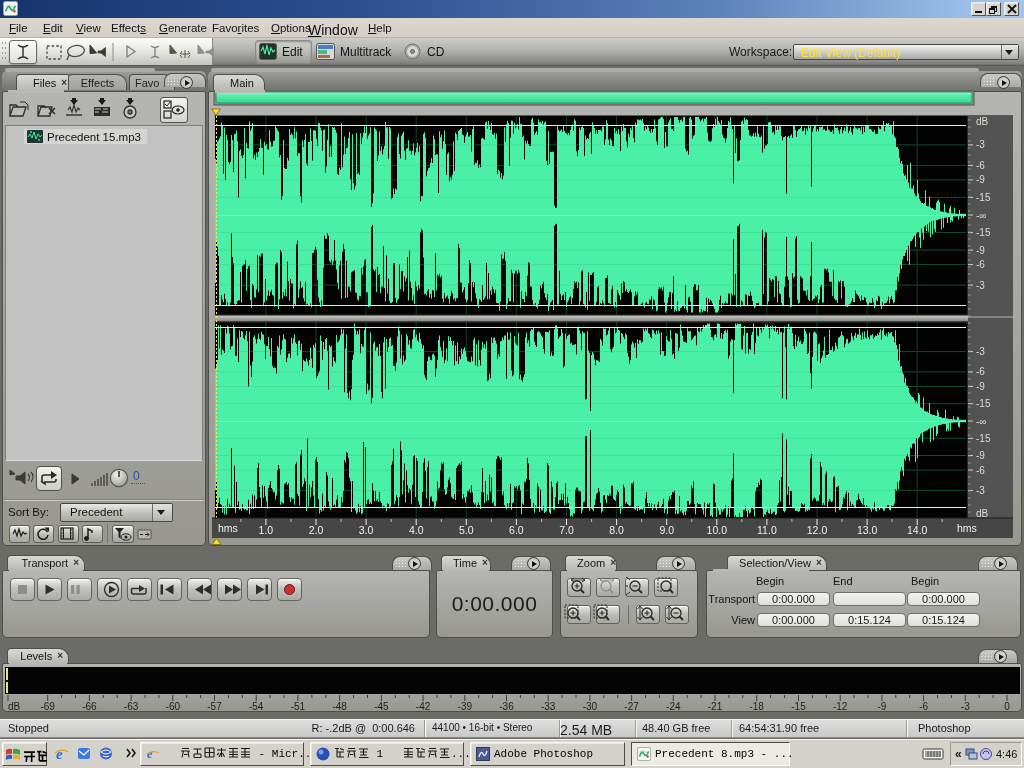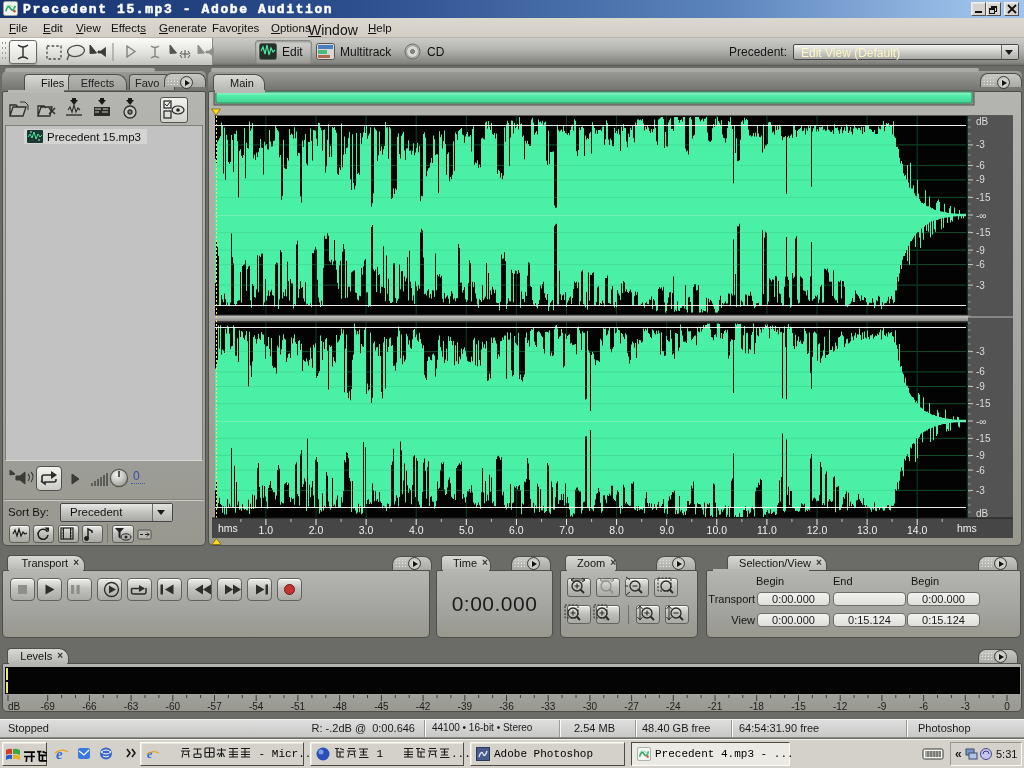--- a/index.html
+++ b/index.html
@@ -30,21 +30,20 @@
 .txt{position:absolute;white-space:nowrap}
 </style></head><body>
 <div id="s">
 <div class="ab" style="left:0;top:0;width:1024px;height:18px;background:linear-gradient(90deg,#16336e,#2c4f8e 35%,#5b83bb 70%,#a0c4ec 97%)"></div>
 <svg style="position:absolute;left:3px;top:1px" width="15" height="15" viewBox="0 0 16 16">
 <rect x="0.5" y="0.5" width="15" height="15" rx="2" fill="#f4f6f2" stroke="#9aa39c"></rect>
 <path d="M3 11 Q5 3 8 8 Q11 13 13 5" stroke="#2fa868" stroke-width="1.8" fill="none"></path>
 <path d="M3 6 Q8 2 13 9" stroke="#7fd6a8" stroke-width="1" fill="none"></path>
 <circle cx="12.2" cy="11" r="1.3" fill="#d23c2a"></circle>
     </svg>
-<div class="txt" style="left:23px;top:2px;font:bold 13px 'Liberation Mono', monospace;letter-spacing:1.6px;color:#fff;-webkit-text-stroke:0.5px #fff">Precedent 15.mp3 - Adobe Audition</div>
 <div class="ab" style="left:971px;top:2px;width:15px;height:14px;background:#d6d3ce;border:1px solid;border-color:#efeeea #55524d #55524d #efeeea;box-shadow:inset 1px 1px 0 #e6e4e0"></div>
 <div class="ab" style="left:986px;top:2px;width:15px;height:14px;background:#d6d3ce;border:1px solid;border-color:#efeeea #55524d #55524d #efeeea;box-shadow:inset 1px 1px 0 #e6e4e0"></div>
 <div class="ab" style="left:1004px;top:2px;width:15px;height:14px;background:#d6d3ce;border:1px solid;border-color:#efeeea #55524d #55524d #efeeea;box-shadow:inset 1px 1px 0 #e6e4e0"></div>
 <div class="ab" style="left:975px;top:11px;width:7px;height:2px;background:#111"></div>
 <div class="ab" style="left:991px;top:6px;width:6px;height:6px;border:1px solid #111;border-top-width:2px"></div>
 <div class="ab" style="left:989px;top:8px;width:6px;height:6px;border:1px solid #111;border-top-width:2px;background:#d6d3ce"></div>
 <svg class="ab" style="left:1007px;top:4px" width="10" height="10" viewBox="0 0 10 10">
       <path d="M1 1L9 9M9 1L1 9" stroke="#111" stroke-width="1.8"></path>
     </svg>
 <div class="ab" style="left:0;top:18px;width:1024px;height:20px;background:linear-gradient(#dcd8d0,#d2cec6);border-bottom:1px solid #b8b4ac"></div>
@@ -100,27 +99,27 @@
       <rect x="2" y="7" width="9" height="4" fill="#4ab87a"></rect>
 <rect x="2" y="12" width="12" height="3" fill="#b0684a"></rect>
     </svg>
 <div class="txt" style="left:340px;top:45px;font-size:12px;color:#111">Multitrack</div>
 <svg class="ab" style="left:404px;top:43px" width="17" height="17" viewBox="0 0 17 17">
 <circle cx="8.5" cy="8.5" r="7.5" fill="#b8b8b4" stroke="#6a6a66"></circle>
 <circle cx="8.5" cy="8.5" r="6" fill="#d8d8d6" stroke="#9a9a96"></circle>
 <circle cx="8.5" cy="8.5" r="2" fill="#8a8a88" stroke="#6a6a66"></circle>
     </svg>
 <div class="txt" style="left:427px;top:45px;font-size:12px;color:#111">CD</div>
-<div class="txt" style="left:729px;top:45px;font-size:12px;color:#151515">Precedent:</div>
+<div class="txt" style="left:729px;top:45px;font-size:12px;color:#151515">Workspace:</div>
 <div class="ab" style="left:793px;top:44px;width:226px;height:16px;border:1px solid #46464a;border-radius:2px;background:linear-gradient(#f4f4f2,#d0d0cc 45%,#a8a8a4)"></div>
-<div class="txt" style="left:801px;top:46px;font-size:12px;color:#fef9c3">Edit View (Default)</div>
+<div class="txt" style="left:801px;top:46px;font-size:12px;color:#fde047">Edit View (Default)</div>
 <div class="ab" style="left:1001px;top:45px;width:17px;height:14px;border-left:1px solid #6a6a66;background:linear-gradient(#e8e8e6,#b0b0ac)"></div>
 <div class="ab" style="left:1005px;top:50px;border-top:5px solid #1a1a1a;border-left:4px solid transparent;border-right:4px solid transparent"></div>
 <div class="ab" style="left:2px;top:71px;width:204px;height:21px;border-radius:5px 5px 0 0;background:linear-gradient(#9c9c98,#8a8a86 40%,#70706c)"></div>
-<div class="tab" style="left:24px;top:74px;width:60px">&nbsp;<span class="g"></span>Files<span class="x">×</span></div>
+<div class="tab" style="left:16px;top:74px;width:60px">&nbsp;<span class="g"></span>Files<span class="x">×</span></div>
 <div class="tab itab" style="left:68px;top:74px;width:59px;justify-content:center">Effects</div>
 <div class="tab itab" style="left:129px;top:74px;width:46px">Favo</div>
 <div class="bump" style="left:164px;top:73px;width:42px"></div>
 <div class="dots" style="left:167px;top:77px"></div>
 <div class="arr" style="left:180px;top:76px"></div>
 <div class="pb" style="left:2px;top:91px;width:204px;height:455px"></div>
 <svg class="ab" style="left:6px;top:98px" width="150" height="26" viewBox="0 0 150 26">
 <g stroke="#2e2e2a" fill="none" stroke-width="1.3">
 <path d="M4 18 L7 9 H20 L17 18 Z M4 18 V7 H10 L12 9" fill="#babab6"></path>
 <path d="M14 4 h5 l3 3 v5" stroke-width="1"></path>
@@ -683,21 +682,21 @@
     </svg>
 <div class="ab" style="left:0;top:719px;width:1024px;height:19px;background:linear-gradient(#dedede,#c8c8c6);border-top:1px solid #f2f2f0;border-bottom:1px solid #8a8a86"></div>
 <div class="ab" style="left:424px;top:720px;width:2px;height:17px;border-left:1px solid #9a9a96;border-right:1px solid #fafaf8"></div>
 <div class="ab" style="left:559px;top:720px;width:2px;height:17px;border-left:1px solid #9a9a96;border-right:1px solid #fafaf8"></div>
 <div class="ab" style="left:635px;top:720px;width:2px;height:17px;border-left:1px solid #9a9a96;border-right:1px solid #fafaf8"></div>
 <div class="ab" style="left:731px;top:720px;width:2px;height:17px;border-left:1px solid #9a9a96;border-right:1px solid #fafaf8"></div>
 <div class="ab" style="left:906px;top:720px;width:2px;height:17px;border-left:1px solid #9a9a96;border-right:1px solid #fafaf8"></div>
 <div class="txt" style="left:8px;top:722px;font-size:11px;color:#1a1a1a">Stopped</div>
 <div class="txt" style="left:215px;top:722px;width:200px;text-align:right;font-size:11px;color:#1a1a1a">R: -.2dB @&nbsp; 0:00.646</div>
 <div class="txt" style="left:432px;top:722px;font-size:10px;color:#1a1a1a">44100 • 16-bit • Stereo</div>
-<div class="txt" style="left:574px;top:722px;font-size:11px;color:#1a1a1a">2.54 MB</div>
+<div class="txt" style="left:560px;top:722px;font-size:14px;color:#1a1a1a">2.54 MB</div>
 <div class="txt" style="left:642px;top:722px;font-size:11px;color:#1a1a1a">48.40 GB free</div>
 <div class="txt" style="left:739px;top:722px;font-size:11px;color:#1a1a1a">64:54:31.90 free</div>
 <div class="txt" style="left:918px;top:722px;font-size:11px;color:#1a1a1a">Photoshop</div>
 <div class="ab" style="left:0;top:739px;width:1024px;height:29px;background:#d4d1ca;border-top:1px solid #f6f4f0"></div>
 <div class="ab" style="left:2px;top:742px;width:45px;height:24px;background:#d4d1ca;border:1px solid;border-color:#fcfbf8 #4e4a44 #4e4a44 #fcfbf8;box-shadow:inset 1px 1px 0 #e8e6e0"></div>
 <svg class="ab" style="left:6px;top:746px" width="15" height="15" viewBox="0 0 15 15">
 <path d="M0 4 Q3 2 6 3 L6 8 Q3 7 0 9 Z" fill="#d43c28"></path>
 <path d="M7 3 Q10 2 14 4 L14 9 Q10 7 7 8 Z" fill="#3aa83a"></path>
 <path d="M0 10 Q3 8 6 9 L6 13 Q3 12 0 14 Z" fill="#2a5ac8"></path>
 <path d="M7 9 Q10 8 14 10 L14 14 Q10 12 7 13 Z" fill="#e8b020"></path>
@@ -760,37 +759,37 @@
 <path d="M3 10 Q5 3 7 7 Q9 11 11 4" stroke="#dce4f4" stroke-width="1.4" fill="none"></path>
     </svg>
 <div class="txt" style="left:494px;top:748px;font-family:'Liberation Mono', monospace;font-size:11px;color:#000">Adobe Photoshop</div>
 <div class="ab" style="left:631px;top:742px;width:159px;height:24px;background:#eceae4;border:1px solid;border-color:#4e4a44 #fcfbf8 #fcfbf8 #4e4a44"></div>
 <svg style="position:absolute;left:637px;top:747px" width="14" height="14" viewBox="0 0 16 16">
 <rect x="0.5" y="0.5" width="15" height="15" rx="2" fill="#f4f6f2" stroke="#9aa39c"></rect>
 <path d="M3 11 Q5 3 8 8 Q11 13 13 5" stroke="#2fa868" stroke-width="1.8" fill="none"></path>
 <path d="M3 6 Q8 2 13 9" stroke="#7fd6a8" stroke-width="1" fill="none"></path>
 <circle cx="12.2" cy="11" r="1.3" fill="#d23c2a"></circle>
     </svg>
-<div class="txt" style="left:655px;top:748px;font-family:'Liberation Mono', monospace;font-size:11px;color:#000">Precedent 4.mp3 - ...</div>
+<div class="txt" style="left:655px;top:748px;font-family:'Liberation Mono', monospace;font-size:11px;color:#000">Precedent 8.mp3 - ...</div>
 <svg class="ab" style="left:922px;top:746px" width="22" height="16" viewBox="0 0 22 16">
 <rect x="1" y="3" width="20" height="10" rx="1.5" fill="#f4f4f2" stroke="#3a3a36"></rect>
 <g stroke="#3a3a36" stroke-width="0.8">
         <path d="M3 6 h16 M3 8 h16 M3 10 h16"></path>
         <path d="M6 5 v6 M9 5 v6 M12 5 v6 M15 5 v6 M18 5 v6"></path>
       </g>
     </svg>
 <div class="ab" style="left:950px;top:742px;width:72px;height:24px;border:1px solid;border-color:#9a968e #fcfbf8 #fcfbf8 #9a968e"></div>
 <div class="txt" style="left:955px;top:747px;font-size:12px;font-weight:bold;color:#1a1a1a">«</div>
 <svg class="ab" style="left:965px;top:747px" width="28" height="14" viewBox="0 0 28 14">
 <rect x="1" y="2" width="8" height="6" fill="#7a96c8" stroke="#3a4a6a"></rect>
 <rect x="4" y="6" width="8" height="6" fill="#b0c4e4" stroke="#3a4a6a"></rect>
 <circle cx="21" cy="7" r="5.5" fill="#c8c4f0" stroke="#4a4a8a"></circle>
 <path d="M18 7 a3 3 0 0 1 6 0" stroke="#3a3a7a" fill="none"></path>
     </svg>
-<div class="txt" style="left:996px;top:748px;font-size:11px;color:#111">5:31</div>
+<div class="txt" style="left:996px;top:748px;font-size:11px;color:#111">4:46</div>
 <div class="ab" style="left:5px;top:68px;width:150px;height:4px;border-radius:3px;background:#aaaaa6"></div>
 <div class="ab" style="left:211px;top:68px;width:768px;height:4px;border-radius:3px;background:#aaaaa6"></div>
 <div class="ab" style="left:8px;top:90px;width:56px;height:3px;background:#bababe;background:#b8b8b4"></div>
 <div class="ab" style="left:215px;top:90px;width:50px;height:3px;background:#b8b8b4"></div>
 <div class="ab" style="left:9px;top:569px;width:74px;height:3px;background:#b6b6b2"></div>
 <div class="ab" style="left:443px;top:569px;width:46px;height:3px;background:#b6b6b2"></div>
 <div class="ab" style="left:567px;top:569px;width:48px;height:3px;background:#b6b6b2"></div>
 <div class="ab" style="left:713px;top:569px;width:96px;height:3px;background:#b6b6b2"></div>
 <div class="ab" style="left:9px;top:662px;width:58px;height:3px;background:#b6b6b2"></div>
 </div>

